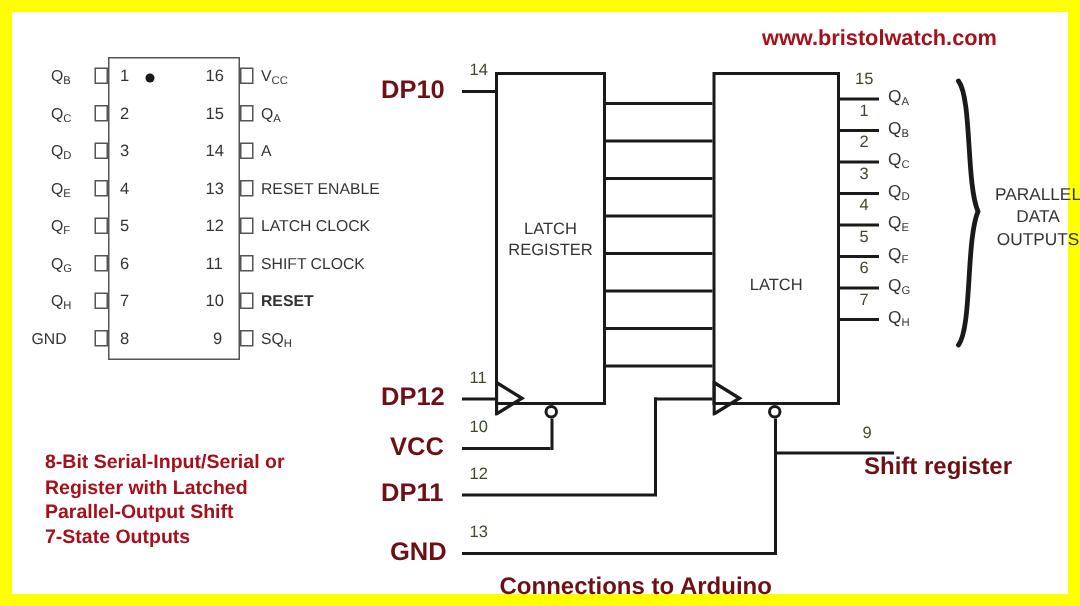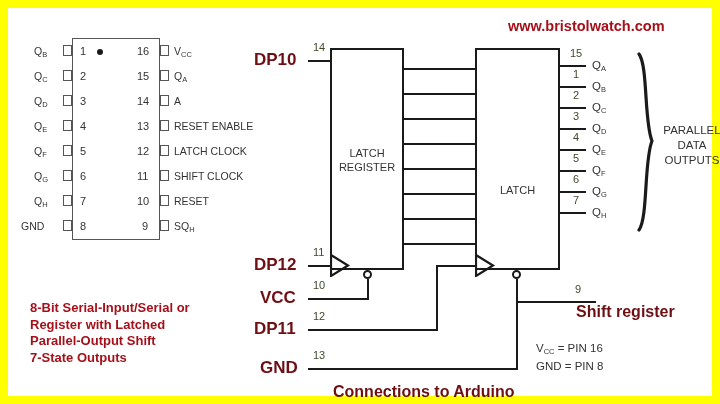--- a/index.html
+++ b/index.html
@@ -191,21 +191,21 @@
     <div class="pin-num" style="left:129px;top:162px;">11</div>
     <div class="pin-num" style="left:129px;top:187px;">10</div>
     <div class="pin-num" style="left:134px;top:212px;">9</div>
 
     <div class="pin-name" style="left:166px;top:37px;"><span>V</span><span class="sub">CC</span></div>
     <div class="pin-name" style="left:166px;top:62px;"><span>Q</span><span class="sub">A</span></div>
     <div class="pin-name" style="left:166px;top:87px;"><span>A</span><span class="sub"></span></div>
     <div class="pin-name" style="left:166px;top:112px;"><span>RESET ENABLE</span><span class="sub"></span></div>
     <div class="pin-name" style="left:166px;top:137px;"><span>LATCH CLOCK</span><span class="sub"></span></div>
     <div class="pin-name" style="left:166px;top:162px;"><span>SHIFT CLOCK</span><span class="sub"></span></div>
-    <div class="pin-name" style="left:166px;top:187px;"><span>RESET</span><span class="sub"></span></div>
+    <div class="pin-name" style="left:166px;top:187px;font-weight:bold;"><span>RESET</span><span class="sub"></span></div>
     <div class="pin-name" style="left:166px;top:212px;"><span>SQ</span><span class="sub">H</span></div>
   </div>
 
   <div class="chip-desc">
     <div>8-Bit Serial-Input/Serial or</div>
     <div>Register with Latched</div>
     <div>Parallel-Output Shift</div>
     <div>7-State Outputs</div>
   </div>
 
@@ -303,20 +303,16 @@
   <svg class="brace" viewBox="0 0 22 180" preserveAspectRatio="none">
     <path d="M4,2 C13,14 9,70 17,89 C9,108 13,166 4,178" fill="none" stroke="#1a1a1a" stroke-width="3.2" stroke-linecap="round"></path>
   </svg>
 
   <div class="pdo">
     <div>PARALLEL</div>
     <div>DATA</div>
     <div>OUTPUTS</div>
   </div>
 
-  <div class="footnote">
-    <div><span>V</span><span class="sub">CC</span><span> = PIN 16</span></div>
-    <div>GND = PIN 8</div>
-  </div>
 
   <div class="arduino">Connections to Arduino</div>
 
 </div>
 
 </body></html>

